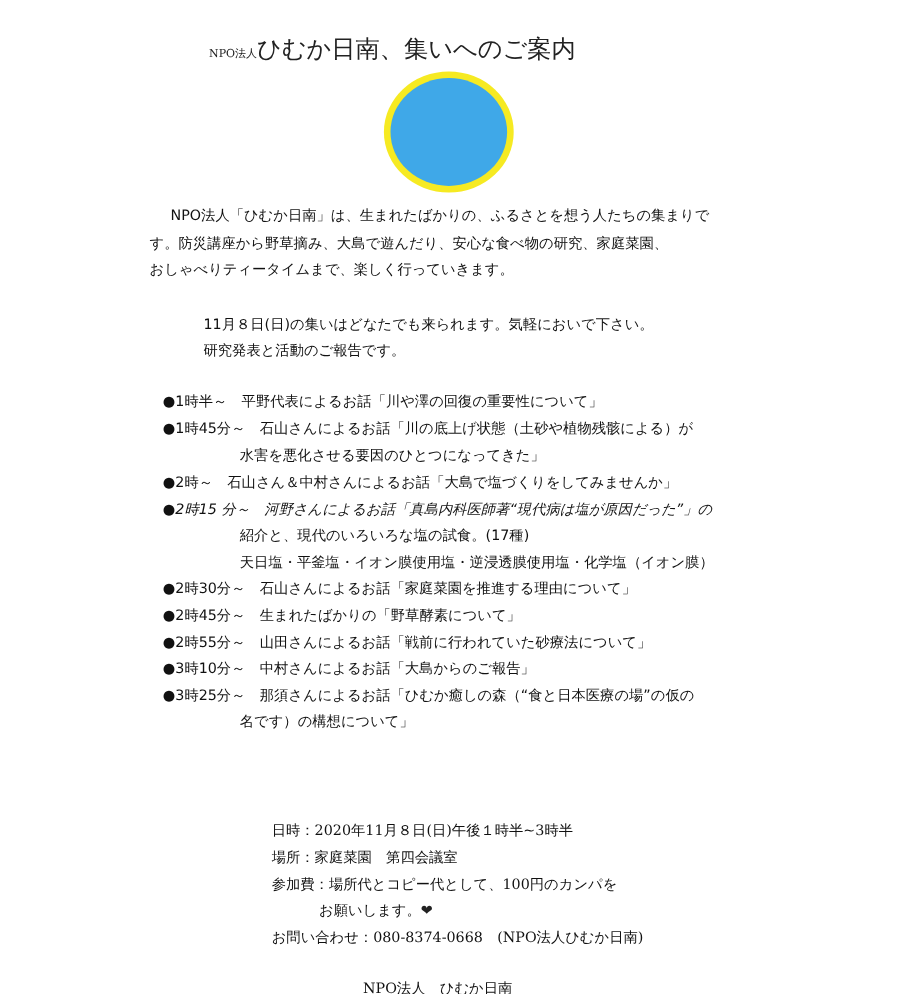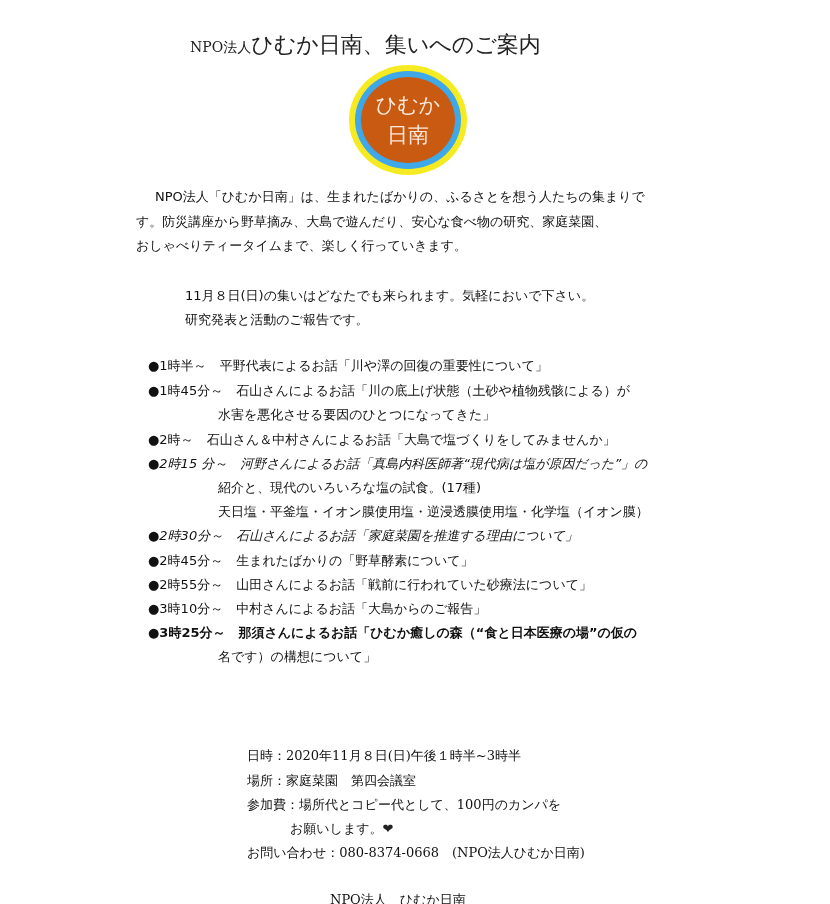--- a/index.html
+++ b/index.html
@@ -1,39 +1,35 @@
 <!DOCTYPE html>
 <html><head>
 <meta charset="utf-8">
 <style>
   html, body { margin:0; padding:0; background:#ffffff; }
   body { width:830px; height:904px; position:relative; overflow:hidden; color:#111; font-family:"DejaVu Sans", sans-serif; }
   .abs { position:absolute; white-space:nowrap; }
   .title { left:190px; top:30px; font-family:"DejaVu Serif", serif; font-size:22px; color:#222; }
-  .title .small { font-size:14px; }
+  .title .small { font-size:10px; }
   .logo { left:349px; top:65px; width:118px; height:110px; border-radius:50%; background:#f6ea22; }
   .logo .ring { position:absolute; left:6px; top:6px; width:106px; height:98px; border-radius:50%; background:#3fa8e8; }
   .logo .core { position:absolute; left:12px; top:12px; width:94px; height:86px; border-radius:50%; background:#c85a12; color:#fbe9dc; font-family:"DejaVu Serif", serif; font-size:21px; text-align:center; line-height:30px; display:flex; flex-direction:column; justify-content:center; }
   .p { font-size:13px; line-height:24px; }
   .serifnum { font-family:"DejaVu Serif", serif;margin-top:30px; }
   .heart { color:#222; }
 </style>
 </head>
 <body>
 
 <div class="abs title">
   <span class="small">NPO法人</span><span>ひむか日南、集いへのご案内</span>
 </div>
 
 <div class="abs logo">
   <div class="ring"></div>
-  <div class="core">
-    <span>ひむか</span>
-    <span>日南</span>
-  </div>
 </div>
 
 <div class="abs p" style="left:155px; top:185px;">NPO法人「ひむか日南」は、生まれたばかりの、ふるさとを想う人たちの集まりで</div>
 <div class="abs p" style="left:136px; top:210px;">す。防災講座から野草摘み、大島で遊んだり、安心な食べ物の研究、家庭菜園、</div>
 <div class="abs p" style="left:136px; top:234px;">おしゃべりティータイムまで、楽しく行っていきます。</div>
 
 <div class="abs p" style="left:185px; top:284px;">11月８日(日)の集いはどなたでも来られます。気軽においで下さい。</div>
 <div class="abs p" style="left:185px; top:308px;text-align:center;">研究発表と活動のご報告です。</div>
 
 <div class="abs p" style="left:148px; top:354px;">
@@ -44,33 +40,33 @@
 </div>
 <div class="abs p" style="left:218px; top:403px;">水害を悪化させる要因のひとつになってきた」</div>
 <div class="abs p" style="left:148px; top:428px;">
   <span>●2時～</span>　<span>石山さん＆中村さんによるお話「大島で塩づくりをしてみませんか」</span>
 </div>
 <div class="abs p" style="left:148px; top:452px;font-style:italic;">
   <span>●2時15 分～</span>　<span>河野さんによるお話「真島内科医師著“現代病は塩が原因だった”」の</span>
 </div>
 <div class="abs p" style="left:218px; top:476px;">紹介と、現代のいろいろな塩の試食。(17種)</div>
 <div class="abs p" style="left:218px; top:500px;">天日塩・平釜塩・イオン膜使用塩・逆浸透膜使用塩・化学塩（イオン膜）</div>
-<div class="abs p" style="left:148px; top:524px;font-style:italic;">
+<div class="abs p" style="left:148px; top:524px;">
   <span>●2時30分～</span>　<span>石山さんによるお話「家庭菜園を推進する理由について」</span>
 </div>
 <div class="abs p" style="left:148px; top:549px;">
   <span>●2時45分～</span>　<span>生まれたばかりの「野草酵素について」</span>
 </div>
 <div class="abs p" style="left:148px; top:573px;">
   <span>●2時55分～</span>　<span>山田さんによるお話「戦前に行われていた砂療法について」</span>
 </div>
 <div class="abs p" style="left:148px; top:597px;">
   <span>●3時10分～</span>　<span>中村さんによるお話「大島からのご報告」</span>
 </div>
-<div class="abs p" style="left:148px; top:621px;font-weight:bold;">
+<div class="abs p" style="left:148px; top:621px;">
   <span>●3時25分～</span>　<span>那須さんによるお話「ひむか癒しの森（“食と日本医療の場”の仮の</span>
 </div>
 <div class="abs p" style="left:218px; top:645px;">名です）の構想について」</div>
 
 <div class="abs p serifnum" style="left:247px; top:714px;">日時：2020年11月８日(日)午後１時半~3時半</div>
 <div class="abs p serifnum" style="left:247px; top:739px;">場所：家庭菜園　第四会議室</div>
 <div class="abs p serifnum" style="left:247px; top:763px;">参加費：場所代とコピー代として、100円のカンパを</div>
 <div class="abs p serifnum" style="left:290px; top:787px;">
   <span>お願いします。</span><span class="heart">❤</span>
 </div>

